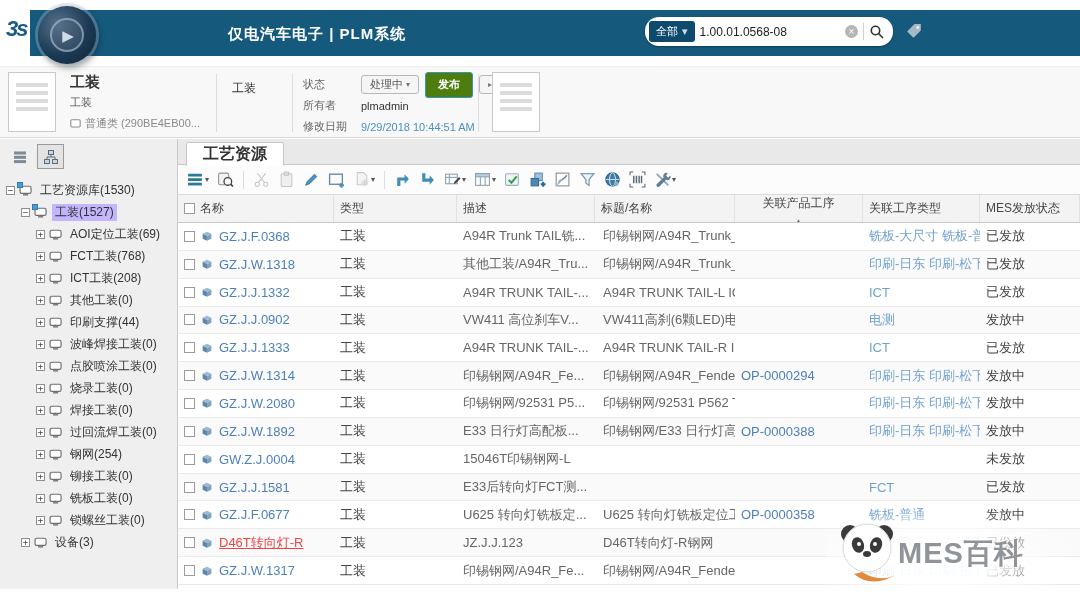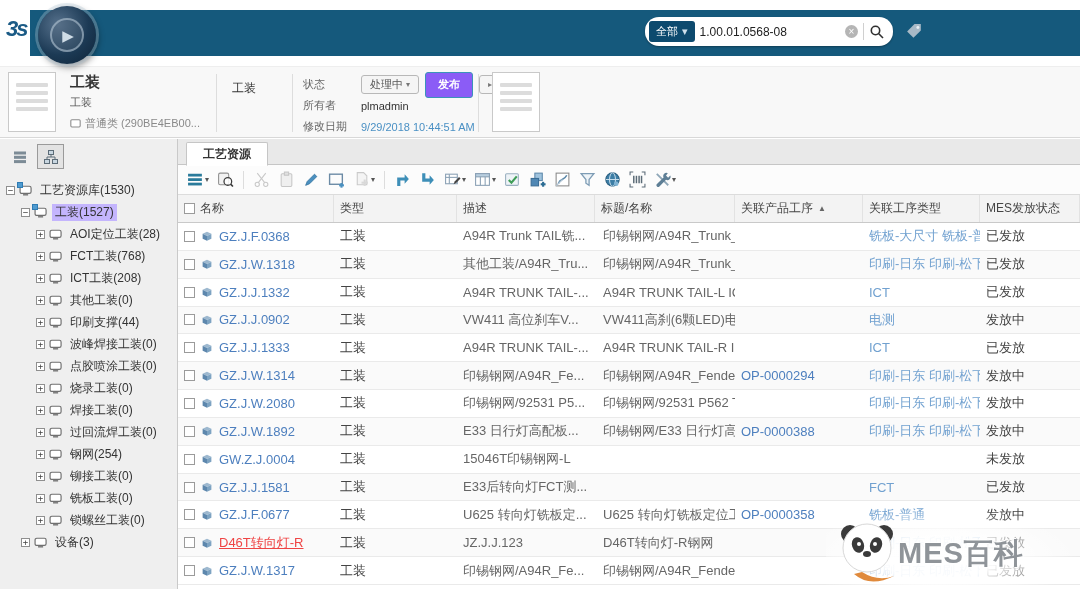--- a/index.html
+++ b/index.html
@@ -35,42 +35,42 @@
   .title-block { position:absolute; left:70px; top:6px; }
   .obj-title { font-size:15px; font-weight:bold; color:#333; }
   .obj-sub { font-size:11px; color:#555; margin-top:3px; }
   .obj-rev { font-size:11px; color:#8a8a8a; margin-top:6px; display:flex; align-items:center; gap:4px; white-space:nowrap; }
   .vdiv { position:absolute; top:7px; width:1px; height:58px; background:#ddd; }
   .type-label { position:absolute; left:232px; top:13px; font-size:12px; color:#333; }
   .status-block { position:absolute; left:303px; top:7px; font-size:11px; }
   .srow { display:flex; align-items:center; height:21px; gap:6px; }
   .slabel { color:#666; width:52px; flex:none; }
   .sbtn { height:19px; padding:0 8px; border:1px solid #b8b8b8; background:#f5f5f5; border-radius:3px; font-size:11px; color:#555; display:inline-flex; align-items:center; gap:3px; }
-  .sbtn.cur { background:#8b5cf6; border-color:#3b93ba; color:#fff; font-weight:bold; padding:12px 12px; }
+  .sbtn.cur { background:#4d7c0f; border-color:#3b93ba; color:#fff; font-weight:bold; padding:12px 12px; }
   .sbtn .caret { font-size:8px; color:#777; }
   .owner-val { color:#333; }
   .mod-val { color:#4a90c4; }
 
   
   .sidebar { position:absolute; left:0; top:139px; width:178px; height:450px; background:#efefef; border-right:1px solid #c9c9c9; }
   .vt { position:absolute; left:6px; top:5px; display:flex; gap:4px; }
   .vtb { width:27px; height:25px; display:flex; align-items:center; justify-content:center; border:1px solid transparent; }
   .vtb.sel { border-color:#9a9a9a; background:#e3e3e3; }
   .tree { position:absolute; left:0; top:40px; right:0; }
   .titem { display:flex; align-items:center; height:22px; gap:4px; font-size:12px; color:#333; white-space:nowrap; }
   .exp { width:9px; height:9px; border:1px solid #8f8f8f; background:#fff; font-size:9px; line-height:7px; text-align:center; color:#444; flex:none; font-family:"DejaVu Sans Mono",monospace; }
   .nicon { position:relative; display:flex; flex:none; }
   .nicon .badge { position:absolute; left:-2px; top:-3px; width:6px; height:6px; background:#4f9bd0; border:1px solid #2f7cb4; }
   .tlabel { padding:0 3px; }
   .tlabel.sel { background:#c4b5fd; }
 
   
   .main { position:absolute; left:178px; top:139px; right:0; height:450px; background:#fff; }
   .tabstrip { height:26px; background:#e9e9e9; border-bottom:1px solid #c6c6c6; position:relative; }
-  .tab { position:absolute; left:8px; top:3px; height:24px; background:#fff; border:1px solid #c6c6c6; border-bottom:1px solid #fff; padding:0 16px; font-weight:bold; display:flex; align-items:center; font-size:12px; border-radius:2px 2px 0 0; color:#333; }
+  .tab { position:absolute; left:8px; top:3px; height:24px; background:#fff; border:1px solid #c6c6c6; border-bottom:1px solid #fff; padding:0 16px; font-weight:bold; display:flex; align-items:center; font-size:16px; border-radius:2px 2px 0 0; color:#333; }
   .toolbar { height:30px; border-bottom:1px solid #dcdcdc; display:flex; align-items:center; padding:0 6px; gap:2px; background:#fcfcfc; }
   .tbtn { display:inline-flex; align-items:center; height:24px; padding:0 3px; gap:1px; }
   .tbtn svg { width:17px; height:17px; display:block; }
   .tbtn .caret { font-size:8px; color:#555; }
   .tsep { width:1px; height:18px; background:#ddd; margin:0 4px; }
   .thead { display:flex; height:28px; background:#f3f3f3; border-bottom:1px solid #c9c9c9; align-items:center; font-size:12px; color:#444; }
   .th { padding:0 6px; display:flex; align-items:center; gap:5px; overflow:hidden; white-space:nowrap; flex:none; border-right:1px solid #e2e2e2; height:100%; }
   .sort { font-size:8px; color:#666; }
   .rows { }
   .tr { display:flex; height:27.85px; align-items:center; border-bottom:1px solid #eaeaea; font-size:13px; }
@@ -99,20 +99,21 @@
 
 <div id="app">
 
   <div class="topbar"></div>
   <div class="logo">3s</div>
   <div class="compass">
     <div class="ring">
       <span class="play">▶</span>
     </div>
   </div>
+  <div class="app-title">仅电汽车电子 | PLM系统</div>
 
   <div class="search">
     <div class="search-pill">
       <span class="scope-btn">
         <span>全部</span>
         <span class="caret">▾</span>
       </span>
       <input class="search-input" readonly="" value="1.00.01.0568-08" style="">
       <span class="clear-icon">×</span>
       <span class="pill-div"></span>
@@ -228,21 +229,21 @@
           <span class="tlabel sel">工装(1527)</span>
         </div>
         <div class="titem" style="padding-left: 36px;">
           <span class="exp">+</span>
           <span class="nicon">
             <svg viewBox="0 0 16 13" width="14" height="11">
               <rect x="1" y="1.5" width="13" height="8.5" rx="2" fill="#fff" stroke="#707070" stroke-width="1.4"></rect>
               <rect x="4.5" y="10.8" width="6" height="1.6" fill="#707070"></rect>
             </svg>
           </span>
-          <span class="tlabel">AOI定位工装(28)</span>
+          <span class="tlabel">AOI定位工装(69)</span>
         </div>
         <div class="titem" style="padding-left: 36px;">
           <span class="exp">+</span>
           <span class="nicon">
             <svg viewBox="0 0 16 13" width="14" height="11">
               <rect x="1" y="1.5" width="13" height="8.5" rx="2" fill="#fff" stroke="#707070" stroke-width="1.4"></rect>
               <rect x="4.5" y="10.8" width="6" height="1.6" fill="#707070"></rect>
             </svg>
           </span>
           <span class="tlabel">FCT工装(768)</span>
@@ -526,21 +527,21 @@
         </div>
         <div class="th" style="width: 123px; align-items: center;">
           <span>类型</span>
         </div>
         <div class="th" style="width: 138px;">
           <span>描述</span>
         </div>
         <div class="th" style="width: 140px;">
           <span>标题/名称</span>
         </div>
-        <div class="th" style="width: 128px;">
+        <div class="th" style="width: 128px; flex-direction: column;">
           <span>关联产品工序</span>
           <span class="sort">▲</span>
         </div>
         <div class="th" style="width: 117px;">
           <span>关联工序类型</span>
         </div>
         <div class="th" style="width: 100px;">
           <span>MES发放状态</span>
         </div>
       </div>

